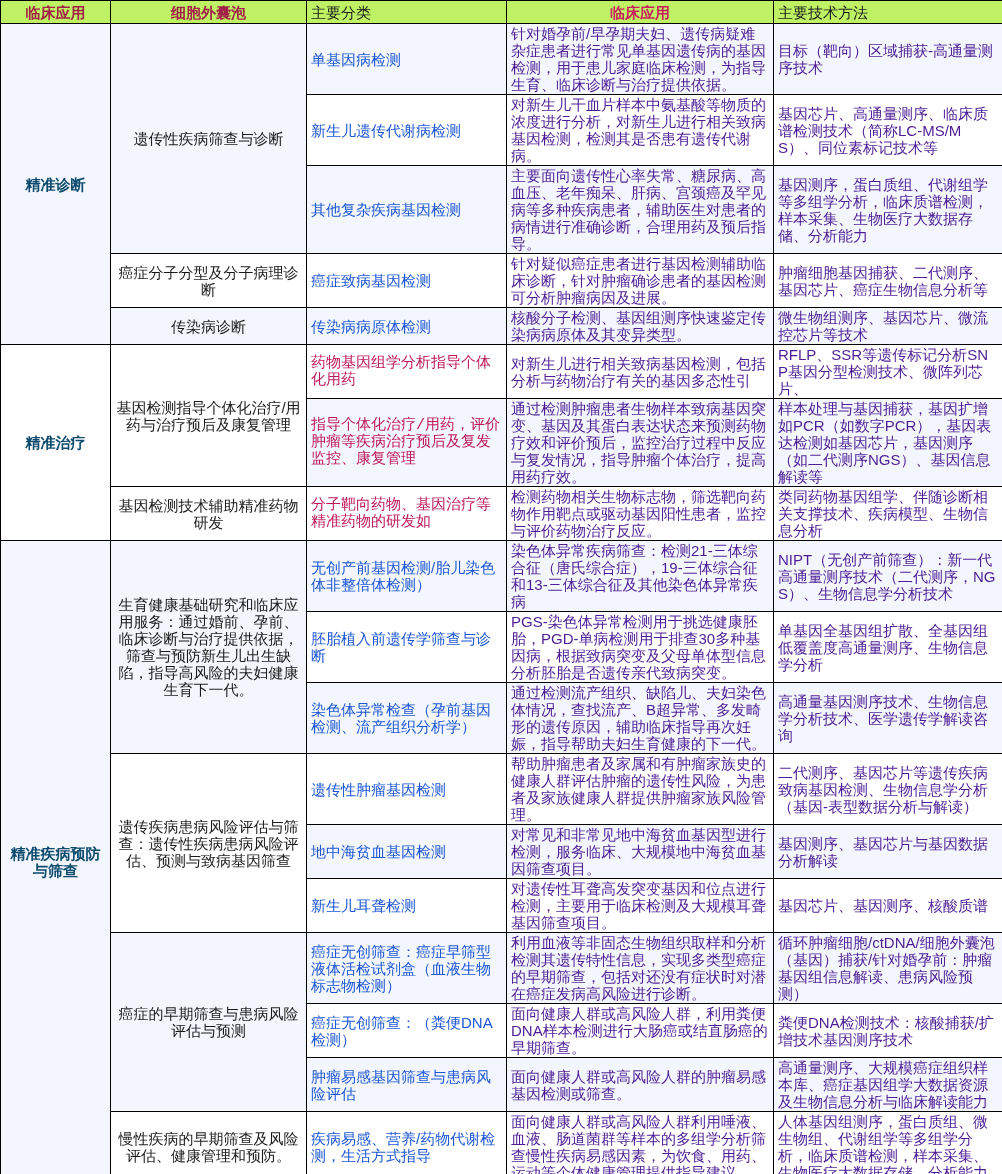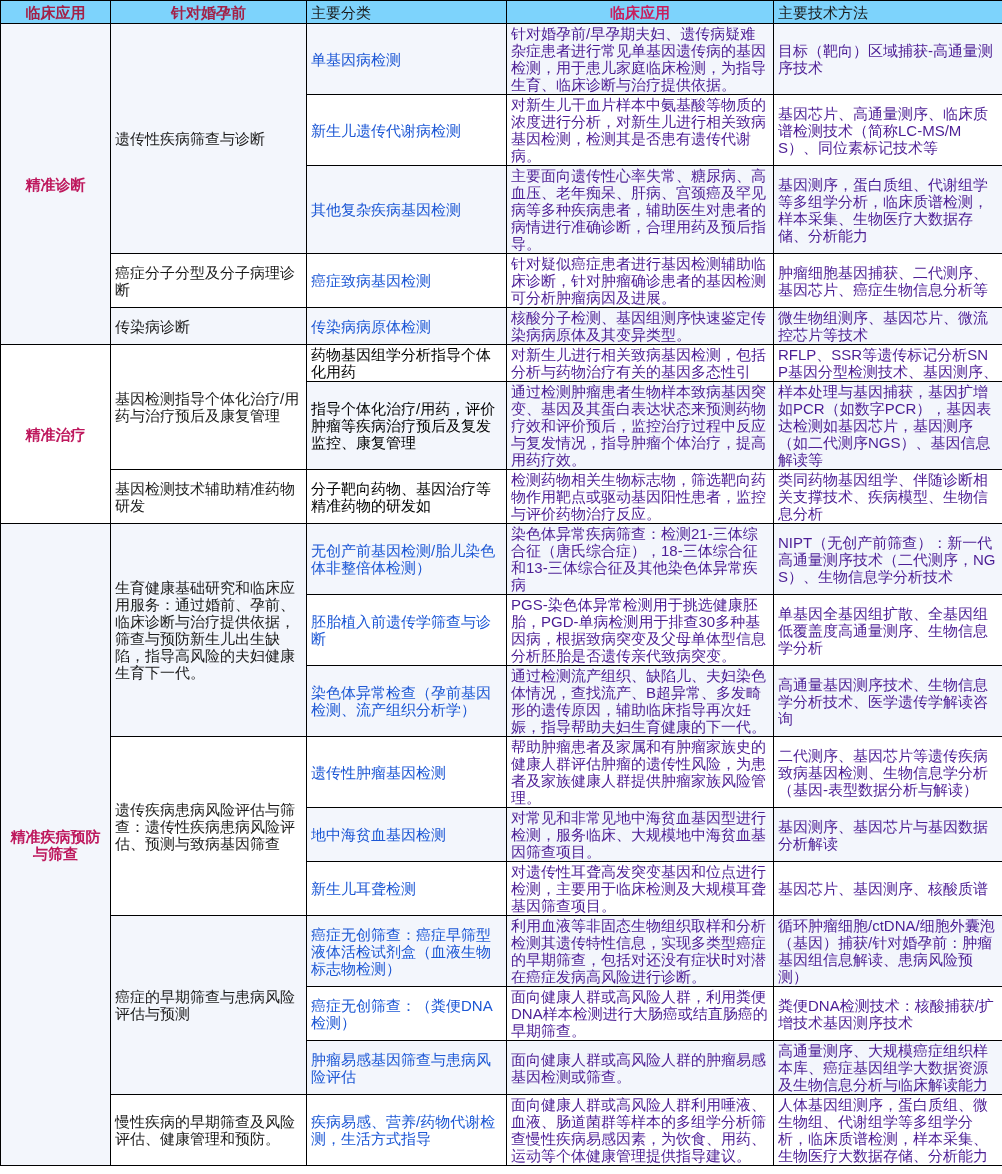--- a/index.html
+++ b/index.html
@@ -17,36 +17,36 @@
     border:1px solid #000;
     padding:1px 4px;
     vertical-align:middle;
     word-break:break-all;
     overflow-wrap:break-word;
   }
   .app-table thead th{
     font-weight:normal;
     text-align:left;
     height:20px;
-    background:#7dd3fc;
+    background:#bef264;
   }
   .app-table thead th.hdr-center{
     text-align:center;
     font-weight:bold;
   }
   .dark-red{color:#a32148;}
   .pink-red{color:#c91f5e;}
   td.app-cell{
     text-align:center;
     font-weight:bold;
-    color:#be185d;
+    color:#0c4a6e;
   }
-  td.domain-cell{color:#1a1a1a;}
+  td.domain-cell{color:#1a1a1a;text-align:center;}
   td.cat-cell{color:#1c57d5;}
-  td.cat-cell.magenta{color:#000000;}
+  td.cat-cell.magenta{color:#be185d;font-family:Liberation Mono, monospace;}
   td.clin-cell,td.tech-cell{color:#4c1d95;}
   tbody tr:nth-child(odd) td{background:#f3f6fc;}
   tbody tr:nth-child(even) td{background:#ffffff;}
   col.c1{width:110px;}
   col.c2{width:196px;}
   col.c3{width:200px;}
   col.c4{width:267px;}
   col.c5{width:229px;}
 </style>
 </head>
@@ -56,21 +56,21 @@
   <colgroup>
     <col class="c1">
       <col class="c2">
       <col class="c3">
       <col class="c4">
       <col class="c5">
   </colgroup>
   <thead>
     <tr>
       <th class="hdr-center dark-red">临床应用</th>
-      <th class="hdr-center dark-red">针对婚孕前</th>
+      <th class="hdr-center dark-red">细胞外囊泡</th>
       <th>主要分类</th>
       <th class="hdr-center pink-red">临床应用</th>
       <th>主要技术方法</th>
     </tr>
   </thead>
   <tbody>
     <tr>
       <td class="app-cell" rowspan="5">精准诊断</td>
       <td class="domain-cell" rowspan="3">遗传性疾病筛查与诊断</td>
       <td class="cat-cell">单基因病检测</td>
@@ -97,38 +97,38 @@
       <td class="domain-cell">传染病诊断</td>
       <td class="cat-cell">传染病病原体检测</td>
       <td class="clin-cell">核酸分子检测、基因组测序快速鉴定传染病病原体及其变异类型。</td>
       <td class="tech-cell">微生物组测序、基因芯片、微流控芯片等技术</td>
     </tr>
     <tr>
       <td class="app-cell" rowspan="3">精准治疗</td>
       <td class="domain-cell" rowspan="2">基因检测指导个体化治疗/用药与治疗预后及康复管理</td>
       <td class="cat-cell magenta">药物基因组学分析指导个体化用药</td>
       <td class="clin-cell">对新生儿进行相关致病基因检测，包括分析与药物治疗有关的基因多态性引</td>
-      <td class="tech-cell">RFLP、SSR等遗传标记分析SNP基因分型检测技术、基因测序、</td>
+      <td class="tech-cell">RFLP、SSR等遗传标记分析SNP基因分型检测技术、微阵列芯片、</td>
     </tr>
     <tr>
       <td class="cat-cell magenta">指导个体化治疗/用药，评价肿瘤等疾病治疗预后及复发监控、康复管理</td>
       <td class="clin-cell">通过检测肿瘤患者生物样本致病基因突变、基因及其蛋白表达状态来预测药物疗效和评价预后，监控治疗过程中反应与复发情况，指导肿瘤个体治疗，提高用药疗效。</td>
       <td class="tech-cell">样本处理与基因捕获，基因扩增如PCR（如数字PCR），基因表达检测如基因芯片，基因测序（如二代测序NGS）、基因信息解读等</td>
     </tr>
     <tr>
       <td class="domain-cell">基因检测技术辅助精准药物研发</td>
       <td class="cat-cell magenta">分子靶向药物、基因治疗等精准药物的研发如</td>
       <td class="clin-cell">检测药物相关生物标志物，筛选靶向药物作用靶点或驱动基因阳性患者，监控与评价药物治疗反应。</td>
       <td class="tech-cell">类同药物基因组学、伴随诊断相关支撑技术、疾病模型、生物信息分析</td>
     </tr>
     <tr>
       <td class="app-cell" rowspan="10">精准疾病预防与筛查</td>
       <td class="domain-cell" rowspan="3">生育健康基础研究和临床应用服务：通过婚前、孕前、临床诊断与治疗提供依据，筛查与预防新生儿出生缺陷，指导高风险的夫妇健康生育下一代。</td>
       <td class="cat-cell">无创产前基因检测/胎儿染色体非整倍体检测）</td>
-      <td class="clin-cell">染色体异常疾病筛查：检测21-三体综合征（唐氏综合症），18-三体综合征和13-三体综合征及其他染色体异常疾病</td>
+      <td class="clin-cell">染色体异常疾病筛查：检测21-三体综合征（唐氏综合症），19-三体综合征和13-三体综合征及其他染色体异常疾病</td>
       <td class="tech-cell">NIPT（无创产前筛查）：新一代高通量测序技术（二代测序，NGS）、生物信息学分析技术</td>
     </tr>
     <tr>
       <td class="cat-cell">胚胎植入前遗传学筛查与诊断</td>
       <td class="clin-cell">PGS-染色体异常检测用于挑选健康胚胎，PGD-单病检测用于排查30多种基因病，根据致病突变及父母单体型信息分析胚胎是否遗传亲代致病突变。</td>
       <td class="tech-cell">单基因全基因组扩散、全基因组低覆盖度高通量测序、生物信息学分析</td>
     </tr>
     <tr>
       <td class="cat-cell">染色体异常检查（孕前基因检测、流产组织分析学）</td>
       <td class="clin-cell">通过检测流产组织、缺陷儿、夫妇染色体情况，查找流产、B超异常、多发畸形的遗传原因，辅助临床指导再次妊娠，指导帮助夫妇生育健康的下一代。</td>

